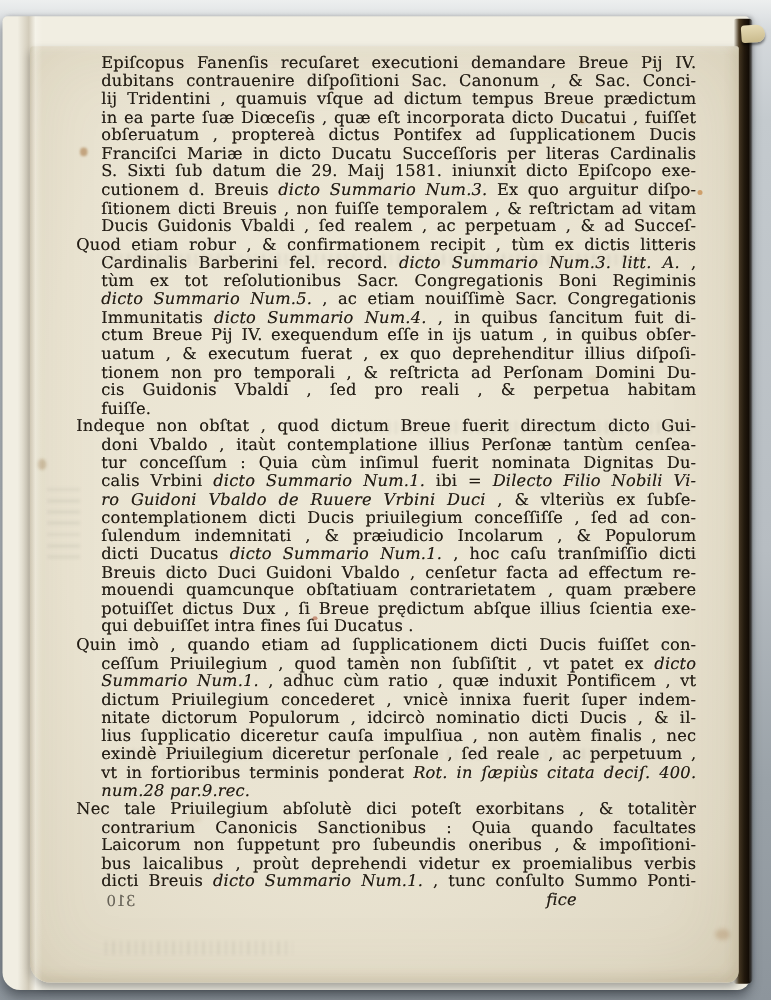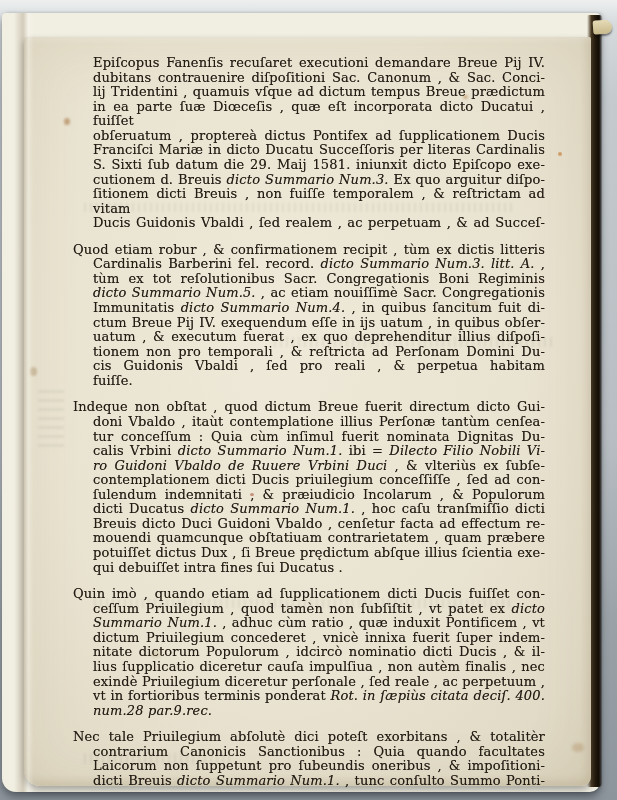--- a/index.html
+++ b/index.html
@@ -41,34 +41,34 @@
     position:absolute;left:14px;top:13px;width:20px;height:779px;
     background:linear-gradient(90deg,rgba(100,80,45,0) 0%,rgba(100,80,45,.22) 45%,rgba(255,255,250,.28) 72%,rgba(100,80,45,0) 100%);
   }
   
   .text-block{
     position:absolute;left:37px;top:7px;width:496px;
     font-size:13px;line-height:14.56px;color:#221c14;
     letter-spacing:.15px;
     text-shadow:0 0 .5px rgba(34,28,20,.55);
   }
-  .para{margin:12px;}
+  .para{margin:0;}
   .line{
     text-align:justify;text-align-last:justify;-moz-text-align-last:justify;
     padding-left:20px;white-space:normal;
   }
   .line.outdent{text-indent:-20px;}
   .line.lastline{text-align-last:left;}
   .it{font-style:italic;}
   .catchrow{position:relative;height:15px;}
   .ghost-pagenum{
     position:absolute;left:24px;top:0;color:rgba(70,70,62,.38);
     transform:scaleX(-1);filter:blur(.5px);font-size:12px;
   }
-  .catchword{position:absolute;left:356px;top:0;}
+  .catchword{position:absolute;left:376px;top:0;font-style:italic;}
   
   .stain{position:absolute;border-radius:50%;}
   .s1{left:40px;top:81px;width:6px;height:7px;background:rgba(151,92,31,.45);filter:blur(1px);}
   .s2{left:534px;top:115px;width:4px;height:4px;background:rgba(190,110,30,.55);filter:blur(.5px);}
   .s3{left:226px;top:456px;width:4px;height:3px;background:rgba(160,60,30,.5);filter:blur(.5px);}
   .s4{left:439px;top:58px;width:5px;height:4px;background:rgba(170,110,40,.4);filter:blur(.8px);}
   .s5{left:446px;top:263px;width:9px;height:7px;background:rgba(160,120,60,.18);filter:blur(1.5px);}
   .s6{left:126px;top:613px;width:11px;height:8px;background:rgba(150,110,60,.14);filter:blur(1.6px);}
   .s7{left:548px;top:706px;width:12px;height:9px;background:rgba(150,105,50,.25);filter:blur(1.6px);}
   .s8{left:6px;top:330px;width:7px;height:9px;background:rgba(140,100,50,.3);filter:blur(1.2px);}
@@ -145,20 +145,21 @@
           <div class="line"><span class="ro">nitate dictorum Populorum , idcircò nominatio dicti Ducis , &amp; il-</span></div>
           <div class="line"><span class="ro">lius ſupplicatio diceretur cauſa impulſiua , non autèm finalis , nec</span></div>
           <div class="line"><span class="ro">exindè Priuilegium diceretur perſonale , ſed reale , ac perpetuum ,</span></div>
           <div class="line"><span class="ro">vt in fortioribus terminis ponderat </span><span class="it">Rot. in ſæpiùs citata deciſ. 400.</span></div>
           <div class="line lastline"><span class="it">num.28 par.9.rec.</span></div>
         </div>
         <div class="para">
           <div class="line outdent"><span class="ro">Nec tale Priuilegium abſolutè dici poteſt exorbitans , &amp; totalitèr</span></div>
           <div class="line"><span class="ro">contrarium Canonicis Sanctionibus : Quia quando facultates</span></div>
           <div class="line"><span class="ro">Laicorum non ſuppetunt pro ſubeundis oneribus , &amp; impoſitioni-</span></div>
+          <div class="line"><span class="ro">bus laicalibus , proùt deprehendi videtur ex proemialibus verbis</span></div>
           <div class="line"><span class="ro">dicti Breuis </span><span class="it">dicto Summario Num.1.</span><span class="ro"> , tunc conſulto Summo Ponti-</span></div>
         </div>
         <div class="catchrow">
           <span class="ghost-pagenum">310</span>
           <span class="catchword">fice</span>
         </div>
       </div>
 
     <div class="stain s1"></div>
     <div class="stain s2"></div>

